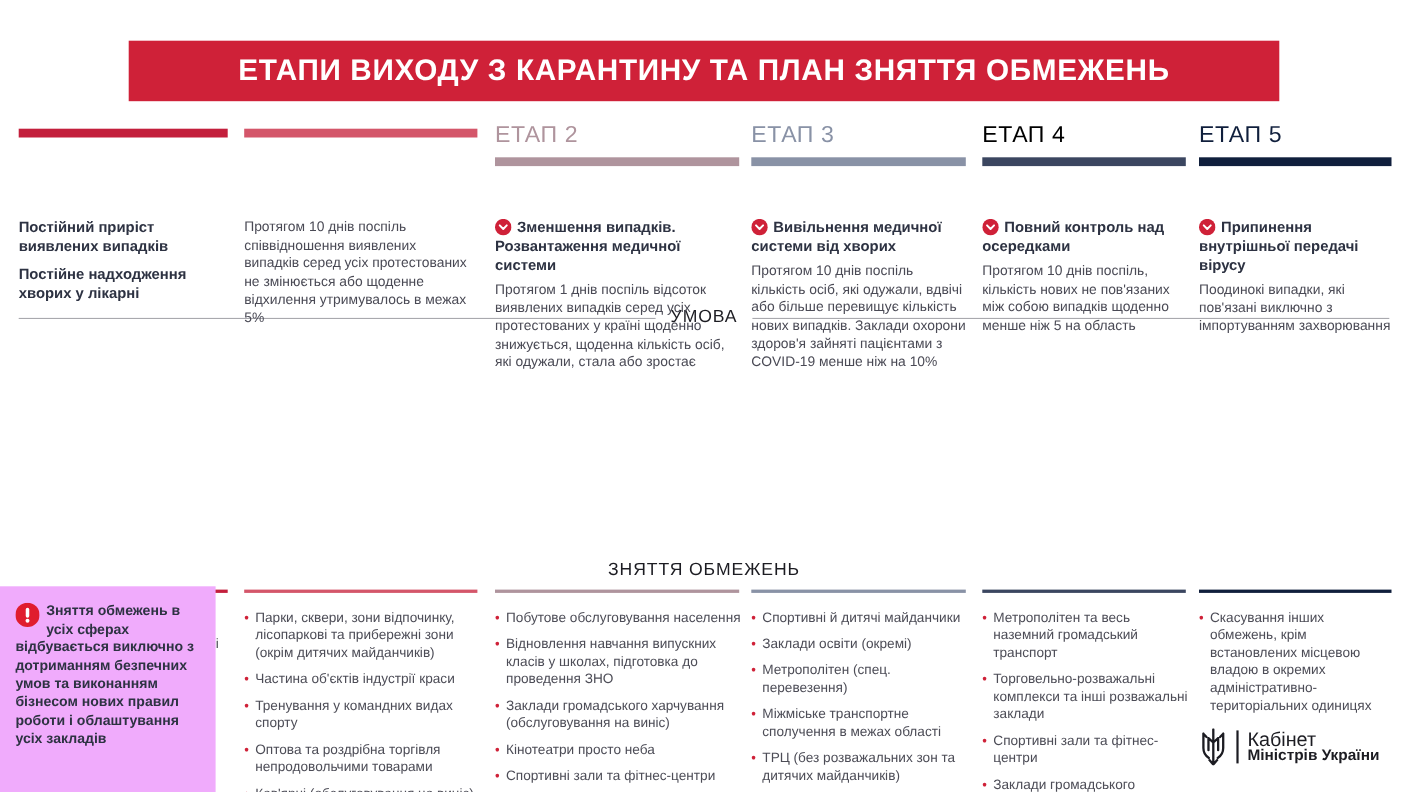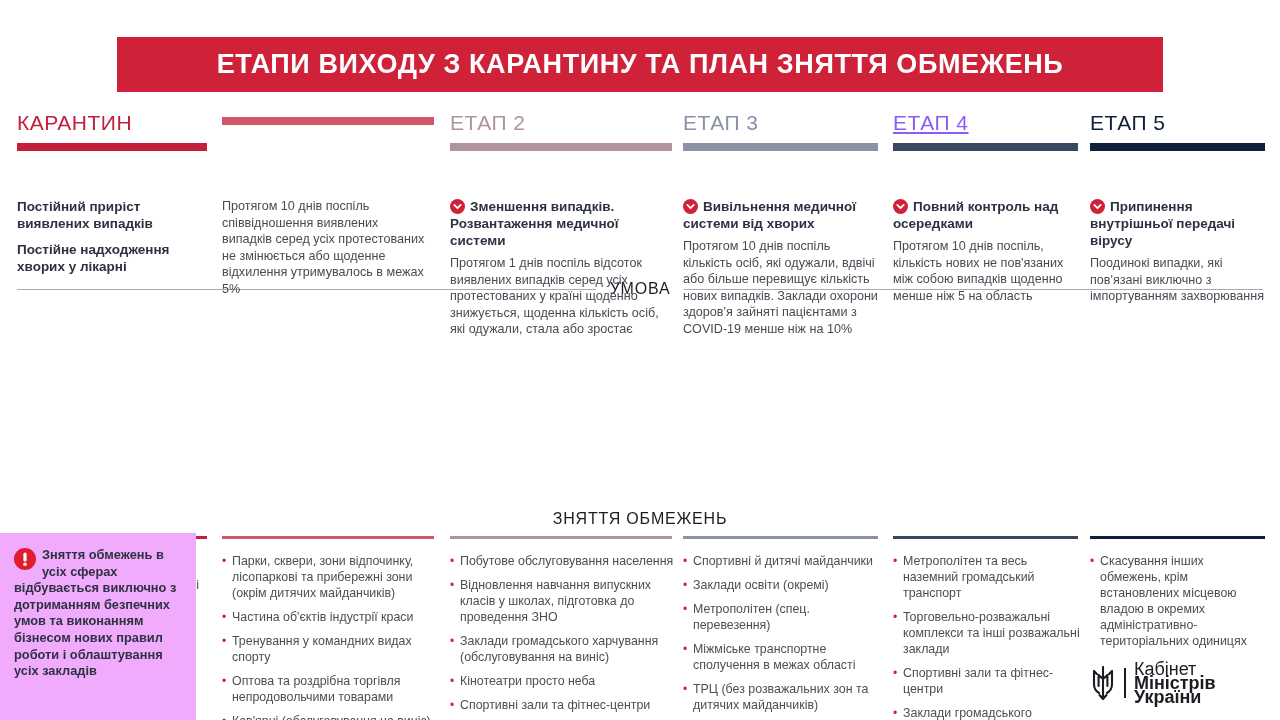--- a/index.html
+++ b/index.html
@@ -116,49 +116,48 @@
   .warn-icon {
     float: left; width: 22px; height: 22px; margin: 1px 6px 0 0;
   }
 
   
   .logo { position: absolute; left: 1090px; top: 662px; display: flex; align-items: center; }
   .logo-trident { width: 26px; height: 34px; }
   .logo-div { width: 2px; height: 30px; background: #1c1c22; margin: 0 8px; }
   .logo-lines { line-height: 14px; }
   .logo-l1 { font-size: 18px; color: #1c1c22; }
-  .logo-l2 { font-size: 18px; font-weight: 700; color: #1c1c22; }
+  .logo-l2 { font-size: 14px; font-weight: 700; color: #1c1c22; }
 </style>
 </head>
 <body>
 
 <div id="page">
 
   <div class="title-banner">
     <div class="title-text">ЕТАПИ ВИХОДУ З КАРАНТИНУ ТА ПЛАН ЗНЯТТЯ ОБМЕЖЕНЬ</div>
   </div>
 
   <div class="columns">
     <div class="col col-0">
-      <div class="col-head" style="color: rgb(195, 31, 60);">КАРАНТИН</div>
       <div class="col-rule" style="background: rgb(195, 31, 60);"></div>
     </div>
     <div class="col col-1">
       <div class="col-rule" style="background: rgb(212, 86, 106);"></div>
     </div>
     <div class="col col-2">
       <div class="col-head" style="color: rgb(175, 148, 157);">ЕТАП 2</div>
       <div class="col-rule" style="background: rgb(175, 148, 157);"></div>
     </div>
     <div class="col col-3">
       <div class="col-head" style="color: rgb(137, 146, 166);">ЕТАП 3</div>
       <div class="col-rule" style="background: rgb(137, 146, 166);"></div>
     </div>
     <div class="col col-4">
-      <div class="col-head" style="color: #8b5cf6; text-decoration: underline;">ЕТАП 4</div>
+      <div class="col-head" style="color: #000000;">ЕТАП 4</div>
       <div class="col-rule" style="background: rgb(59, 70, 96);"></div>
     </div>
     <div class="col col-5">
       <div class="col-head" style="color: rgb(16, 31, 60);">ЕТАП 5</div>
       <div class="col-rule" style="background: rgb(16, 31, 60);"></div>
     </div>
 
     <div class="band band-umova">
       <div class="rule left"></div>
       <div class="band-label">УМОВА</div>

